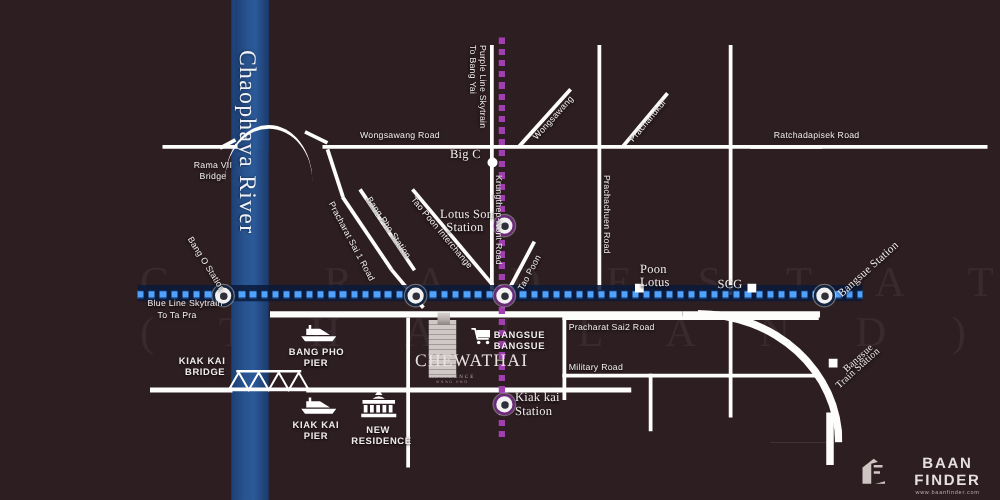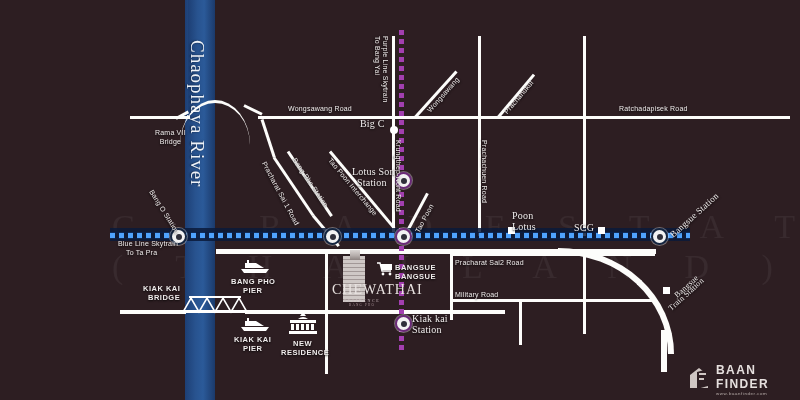--- a/index.html
+++ b/index.html
@@ -303,21 +303,21 @@
 
   <div class="proj-building" style="left:343px;top:256px;width:22px;height:46px;
               background:repeating-linear-gradient(180deg,#cfc8c6 0 3px,#a29897 3px 4px);"></div>
   <div class="proj-building" style="left:350px;top:250px;width:10px;height:10px;"></div>
   <div class="proj-logo" style="left:332px;top:282px;width:60px;">
     <div class="nm">CHEWATHAI</div>
     <div class="sb">RESIDENCE</div>
     <div class="sb2">BANG PHO</div>
   </div>
 
-  <div class="brand" style="left:688px;top:363px;">
+  <div class="brand" style="left:688px;top:363px;text-align:center;">
     <span>
       <svg width="22" height="24" viewBox="0 0 22 24">
         <path d="M2 22 V9 L11 2 L20 9 V22 Z" fill="#cfc6c3"></path>
         <path d="M9 6 L20 3 V20 L9 23 Z" fill="#2d1e22"></path>
         <path d="M11 7 h7 v2 h-7 z M11 12 h5 v2 h-5 z" fill="#cfc6c3"></path>
       </svg>
     </span>
     <span style="display:flex;flex-direction:column;">
       <span class="bt">BAAN FINDER</span>
       <span class="bu">www.baanfinder.com</span>

